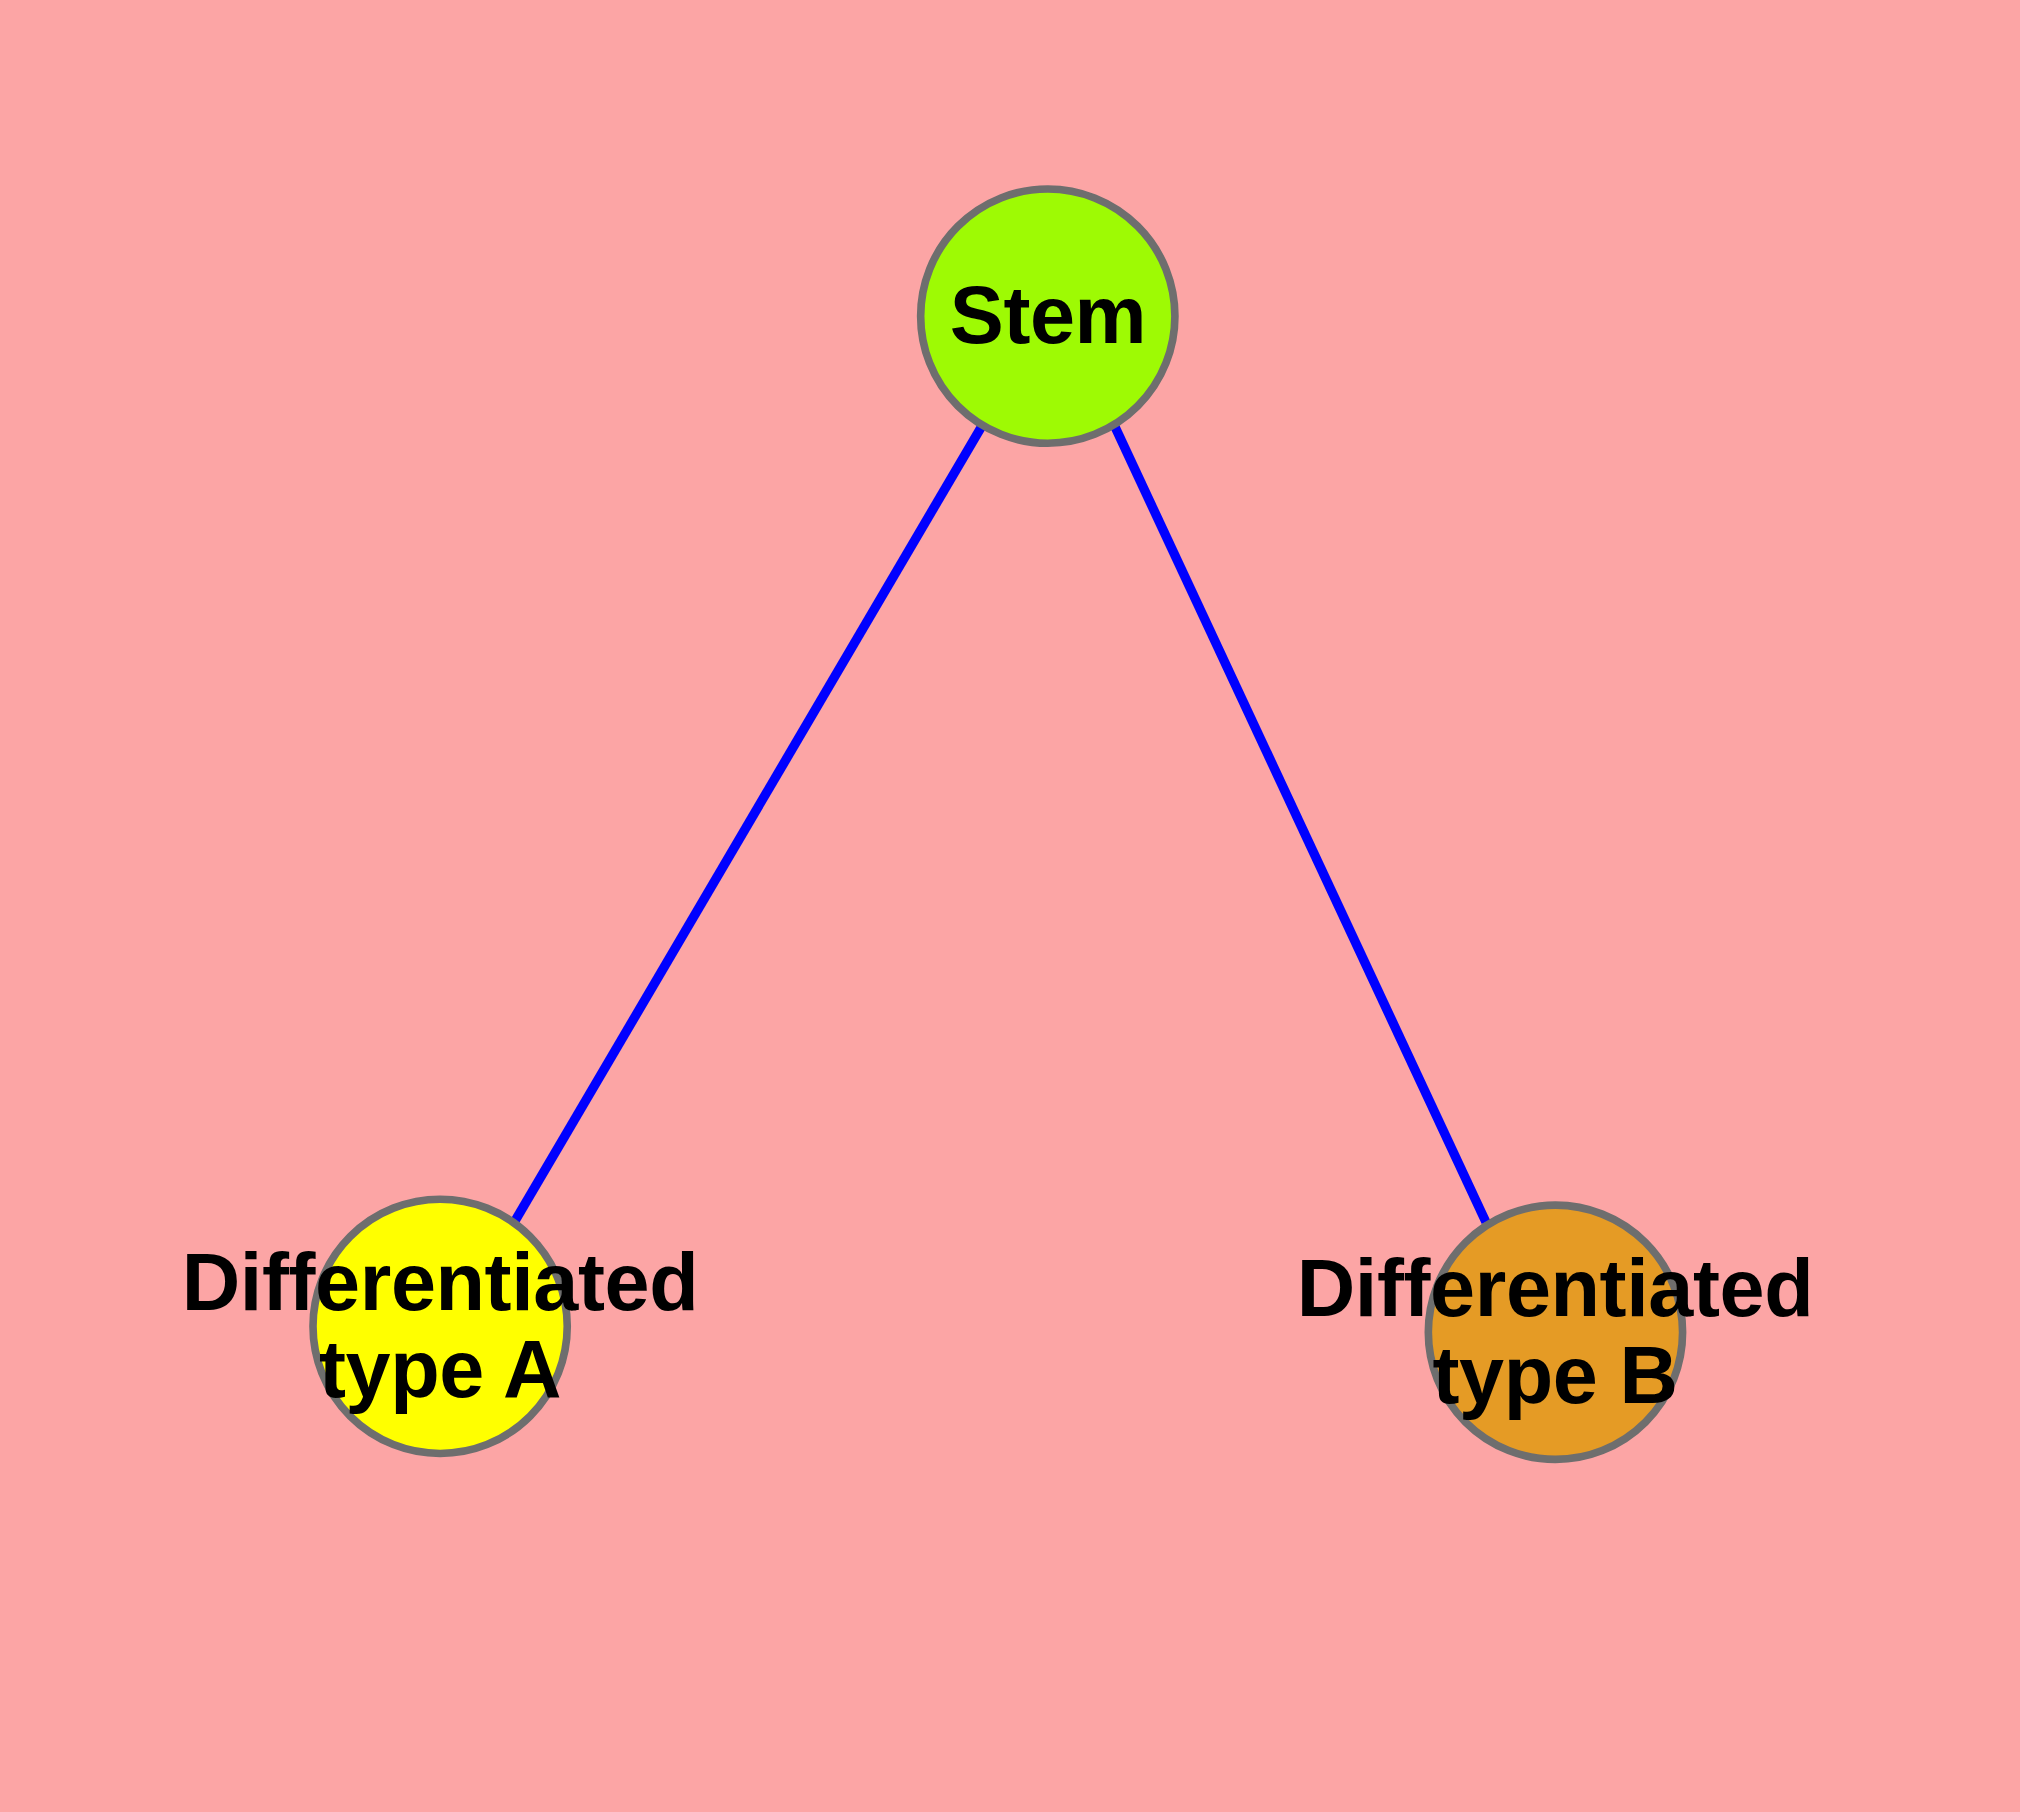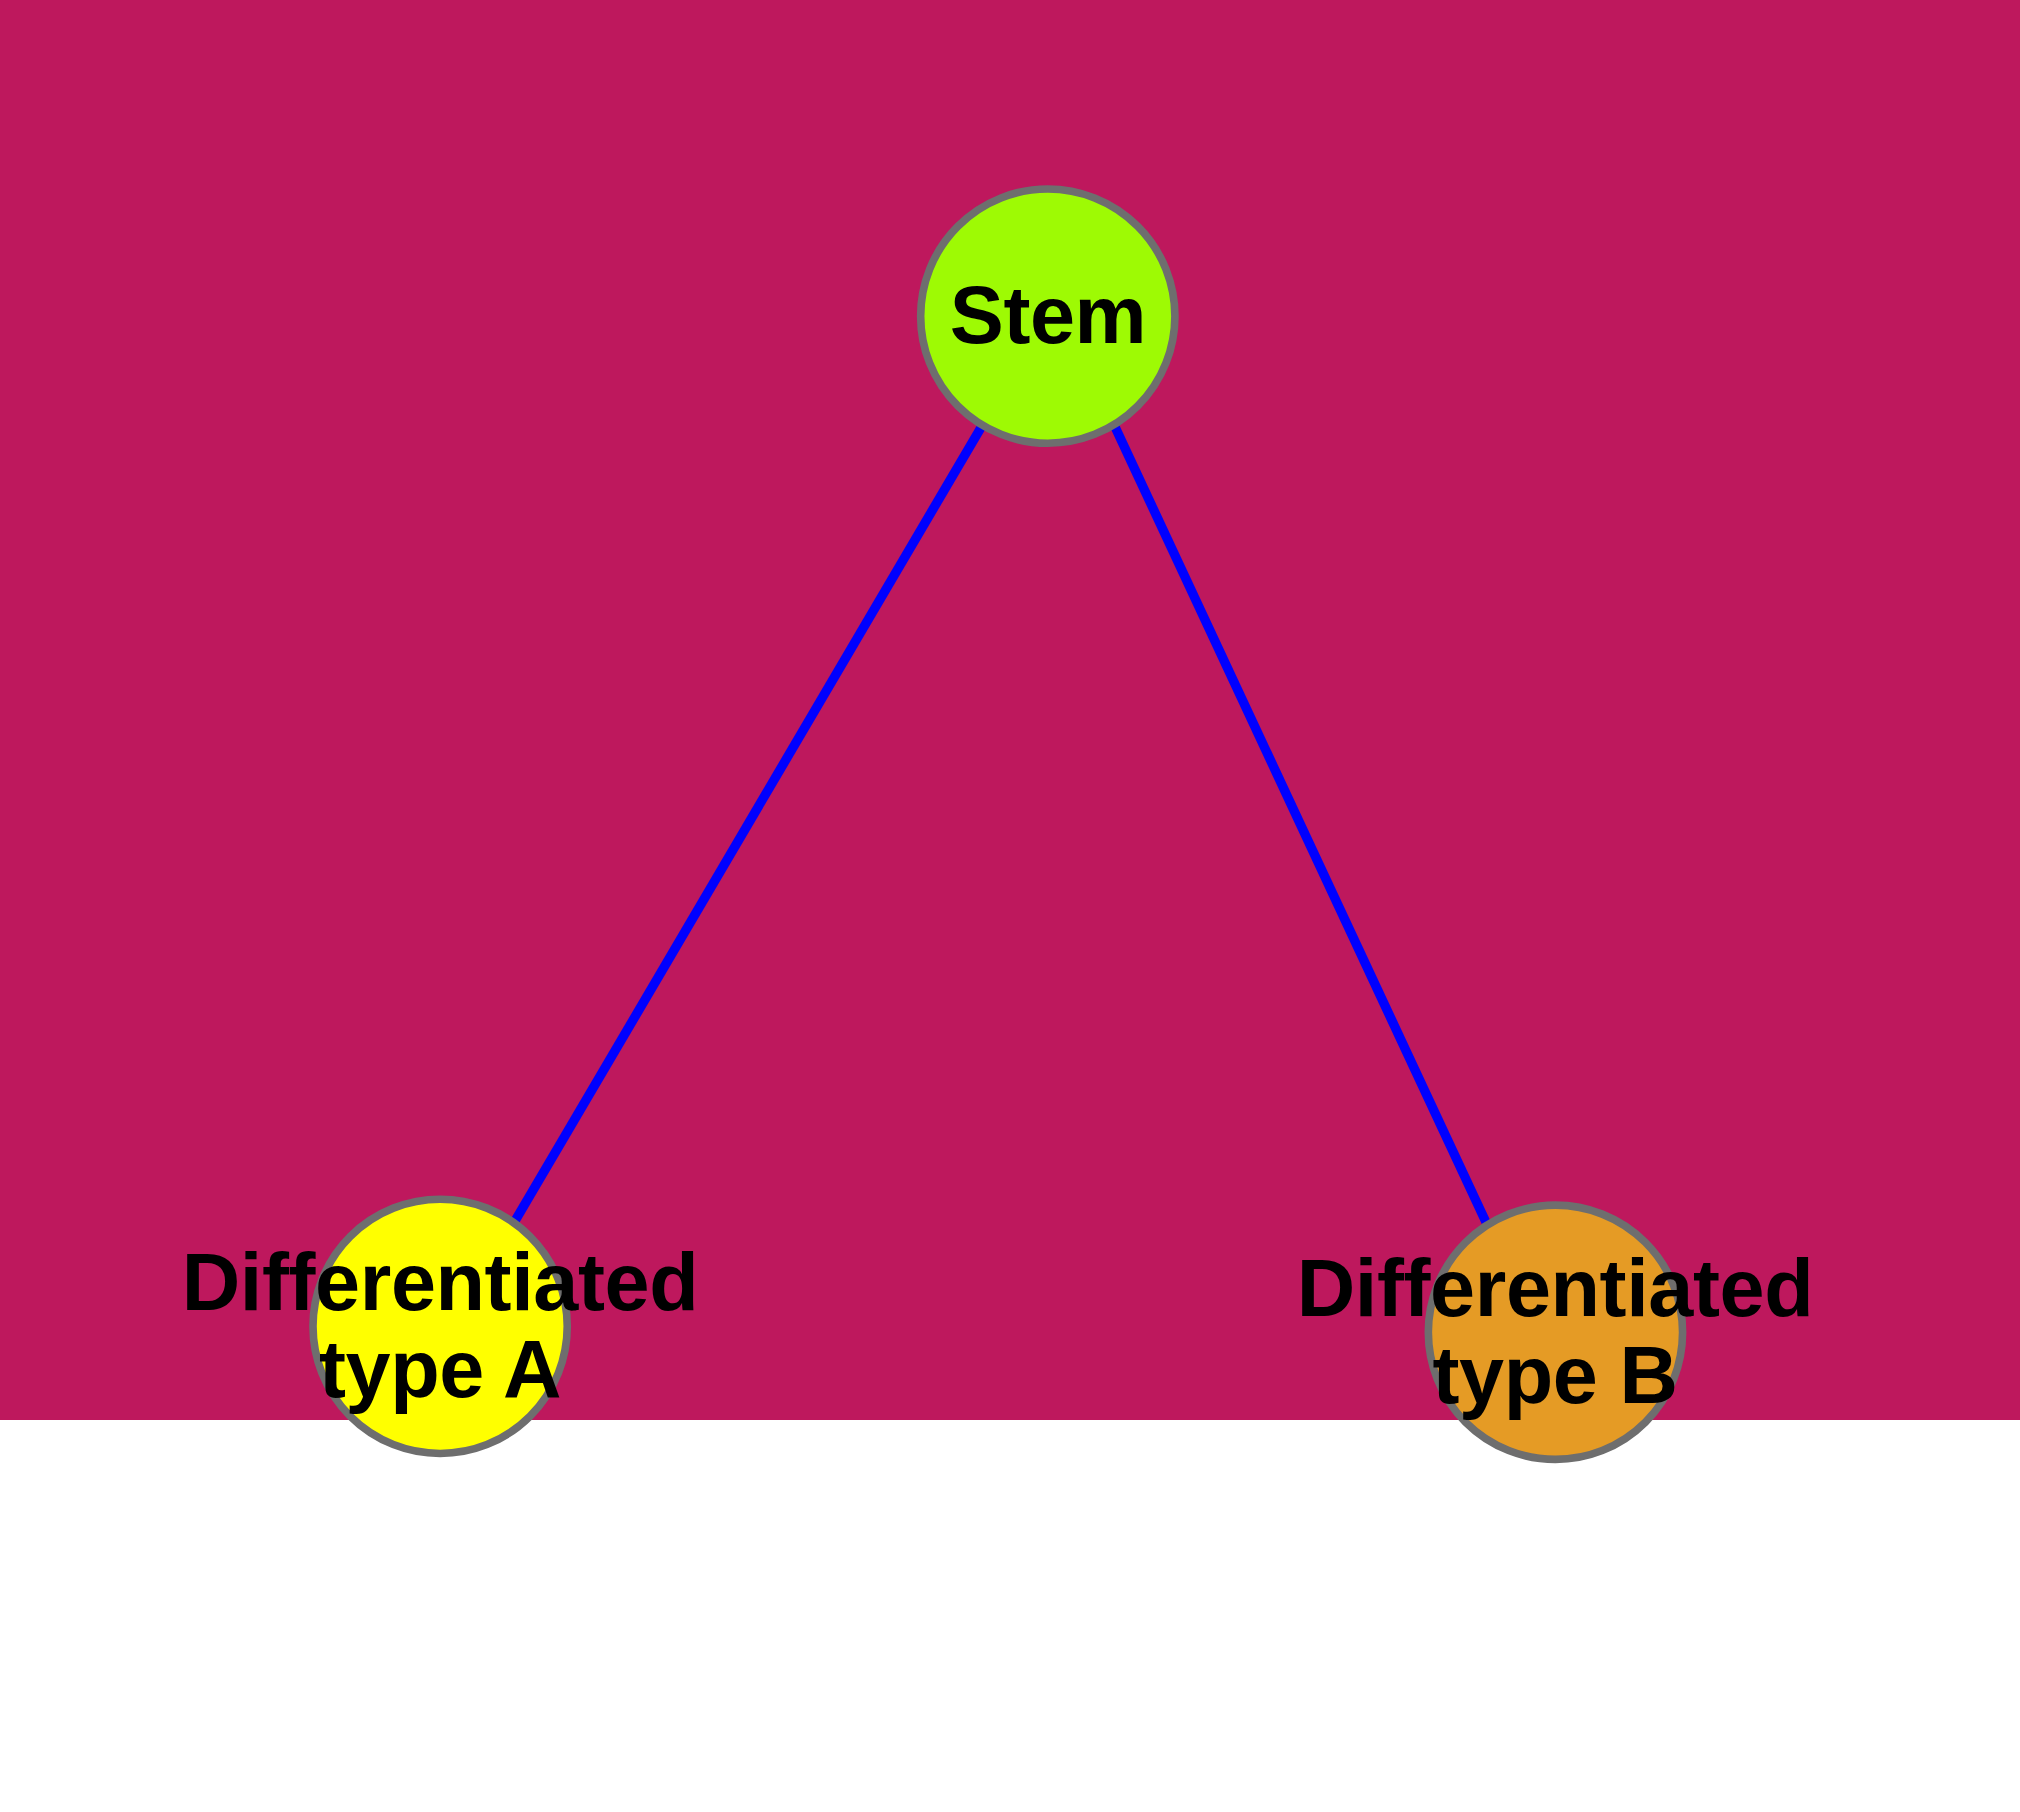--- a/index.html
+++ b/index.html
@@ -9,22 +9,22 @@
   }
   body {
     width: 2021px;
     height: 1812px;
     overflow: hidden;
     font-family: "Liberation Sans", "DejaVu Sans", sans-serif;
   }
   #graph-canvas {
     position: relative;
     width: 2021px;
-    height: 1420px;
-    background: #be185d;
+    height: 1812px;
+    background: #fca5a5;
   }
   #graph-svg {
     position: absolute;
     top: 0;
     left: 0;
     width: 2021px;
     height: 1812px;
     display: block;
   }
   .node-label {

